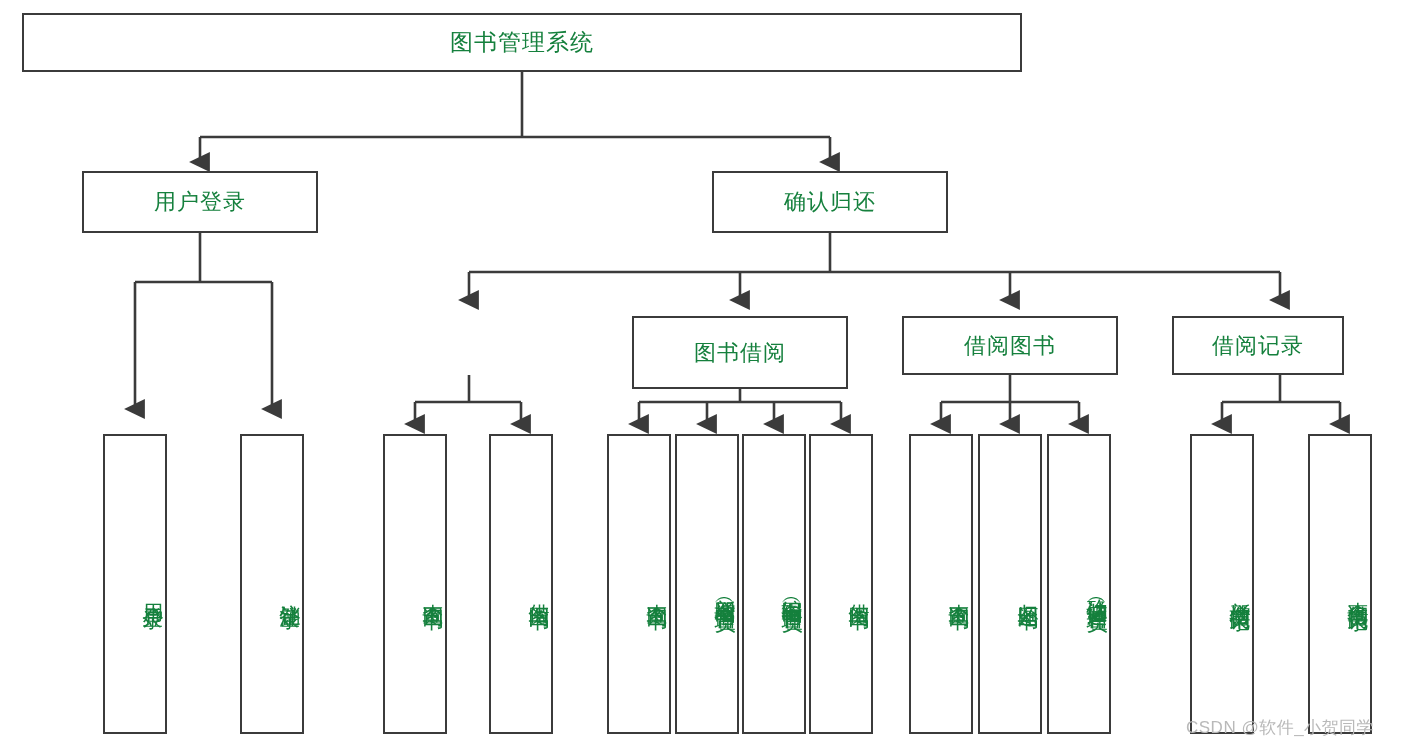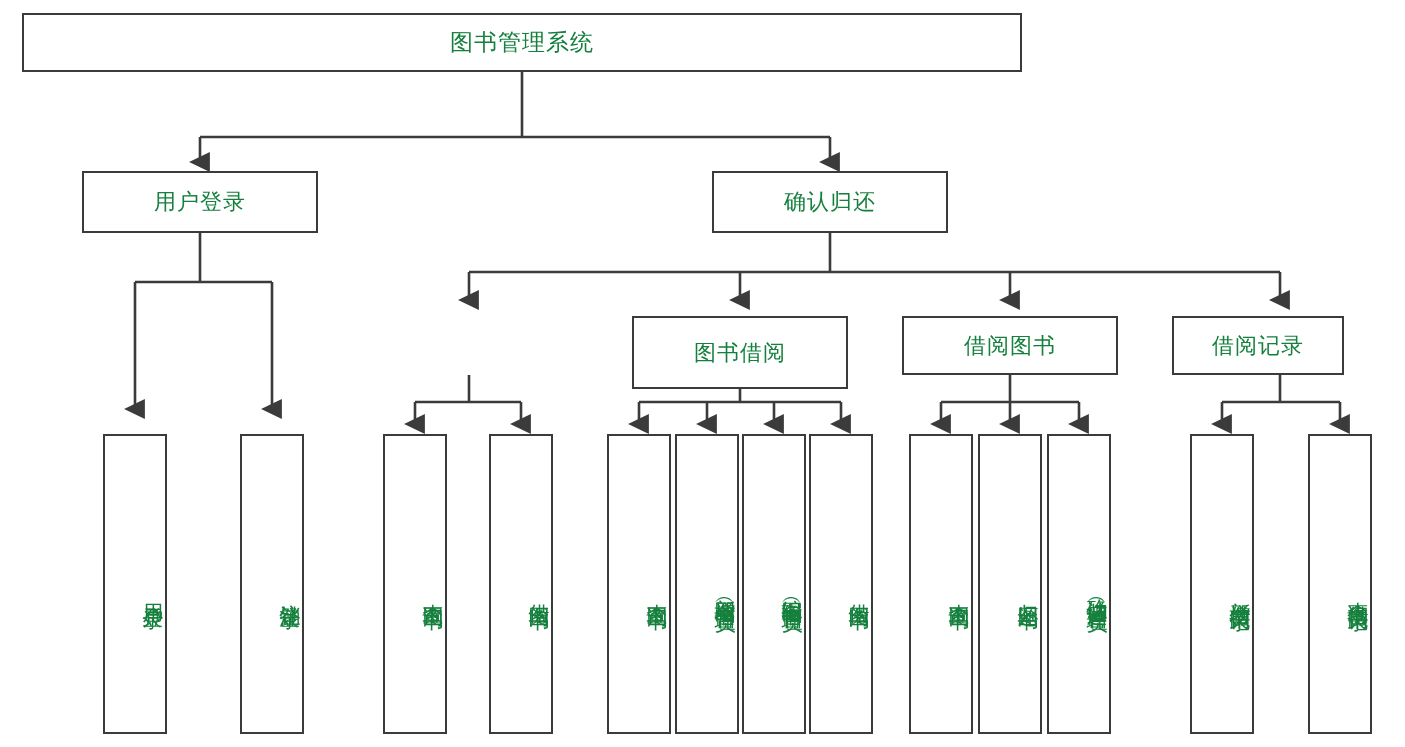--- a/index.html
+++ b/index.html
@@ -183,14 +183,15 @@
     <span>确认归还（管理员）</span>
   </div>
 
   <div class="node vert" style="left:1190px; top:434px; width:64px; height:300px;">
     <span>新增借阅记录</span>
   </div>
   <div class="node vert" style="left:1308px; top:434px; width:64px; height:300px;">
     <span>查询借阅记录</span>
   </div>
 
+  <div class="watermark">CSDN @软件_小贺同学</div>
 
 </div>
 
 </body></html>

